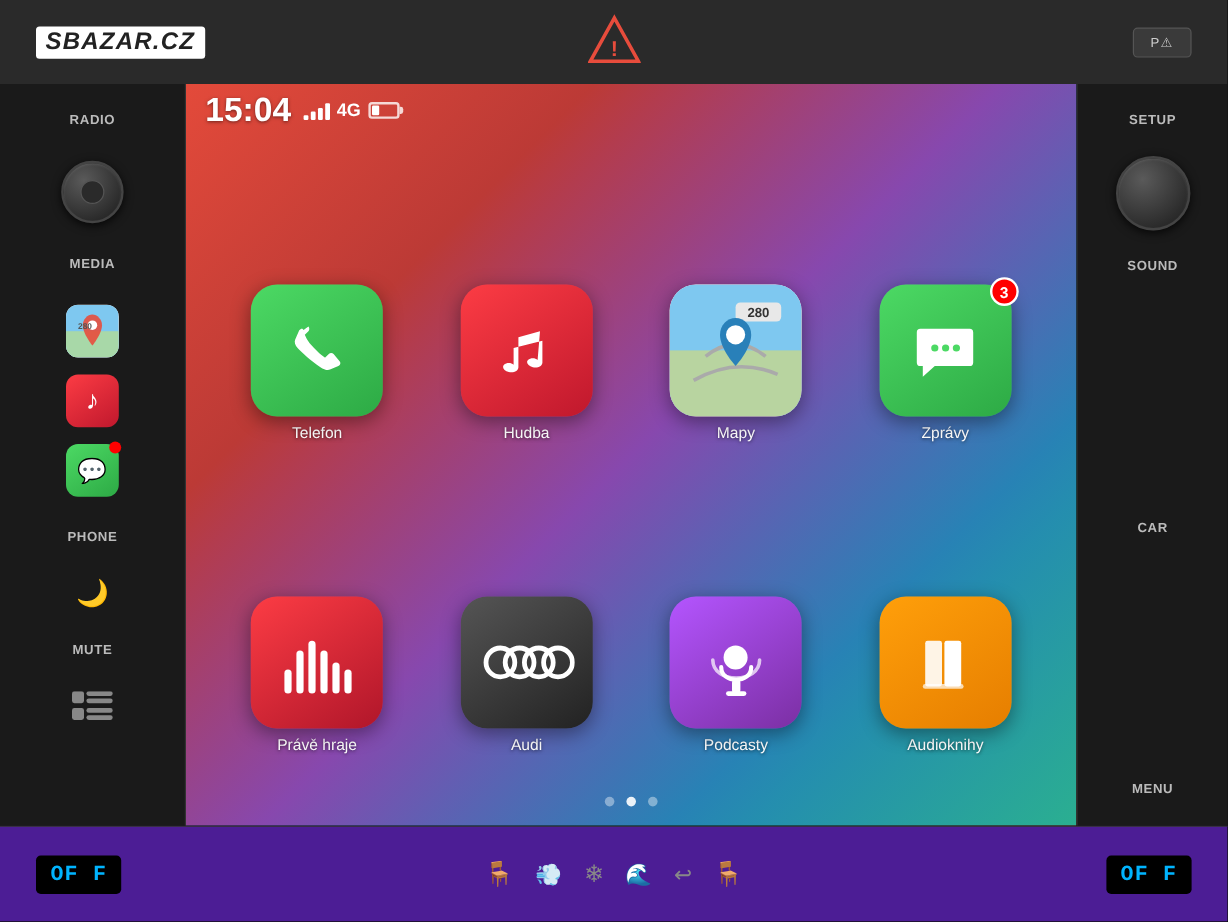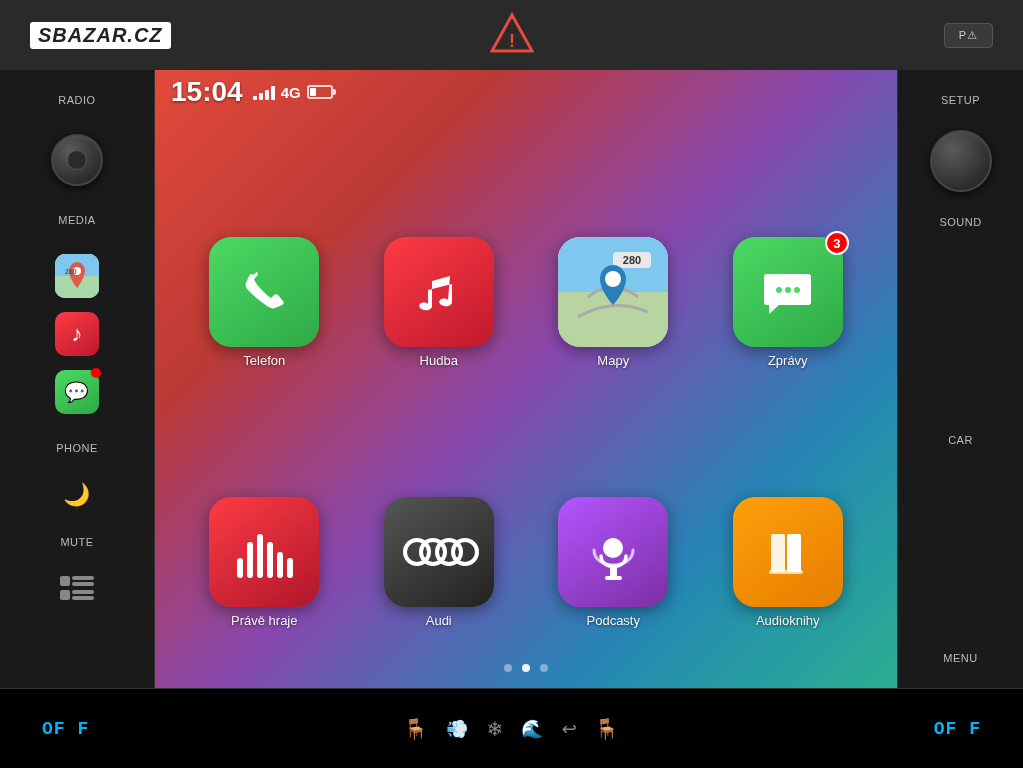--- a/index.html
+++ b/index.html
@@ -30,21 +30,21 @@
       display: flex;
       flex-direction: column;
       align-items: center;
       padding: 20px 10px;
       gap: 24px;
       border-right: 1px solid #333;
     }
     .side-btn {
       color: #bbb;
       font-size: 11px;
-      font-weight: 400;
+      font-weight: 700;
       letter-spacing: 0.5px;
       cursor: pointer;
       padding: 4px 8px;
       text-align: left;
     }
     .knob {
       width: 52px;
       height: 52px;
       border-radius: 50%;
       background: radial-gradient(circle at 35% 30%, #5a5a5a, #1a1a1a);
@@ -297,21 +297,21 @@
       background: radial-gradient(circle at 35% 30%, #5a5a5a, #1a1a1a);
       border: 2px solid #444;
       box-shadow: 0 2px 8px rgba(0,0,0,0.8), inset 0 1px 2px rgba(255,255,255,0.1);
       cursor: pointer;
     }
 
     
     .bottom-bar {
       width: 100%;
       height: 80px;
-      background: #000000;
+      background: #4c1d95;
       display: flex;
       align-items: center;
       justify-content: space-between;
       padding: 12px 30px;
       border-top: 1px solid #333;
     }
     .climate-display {
       background: #000;
       color: #00b4ff;
       font-size: 18px;

